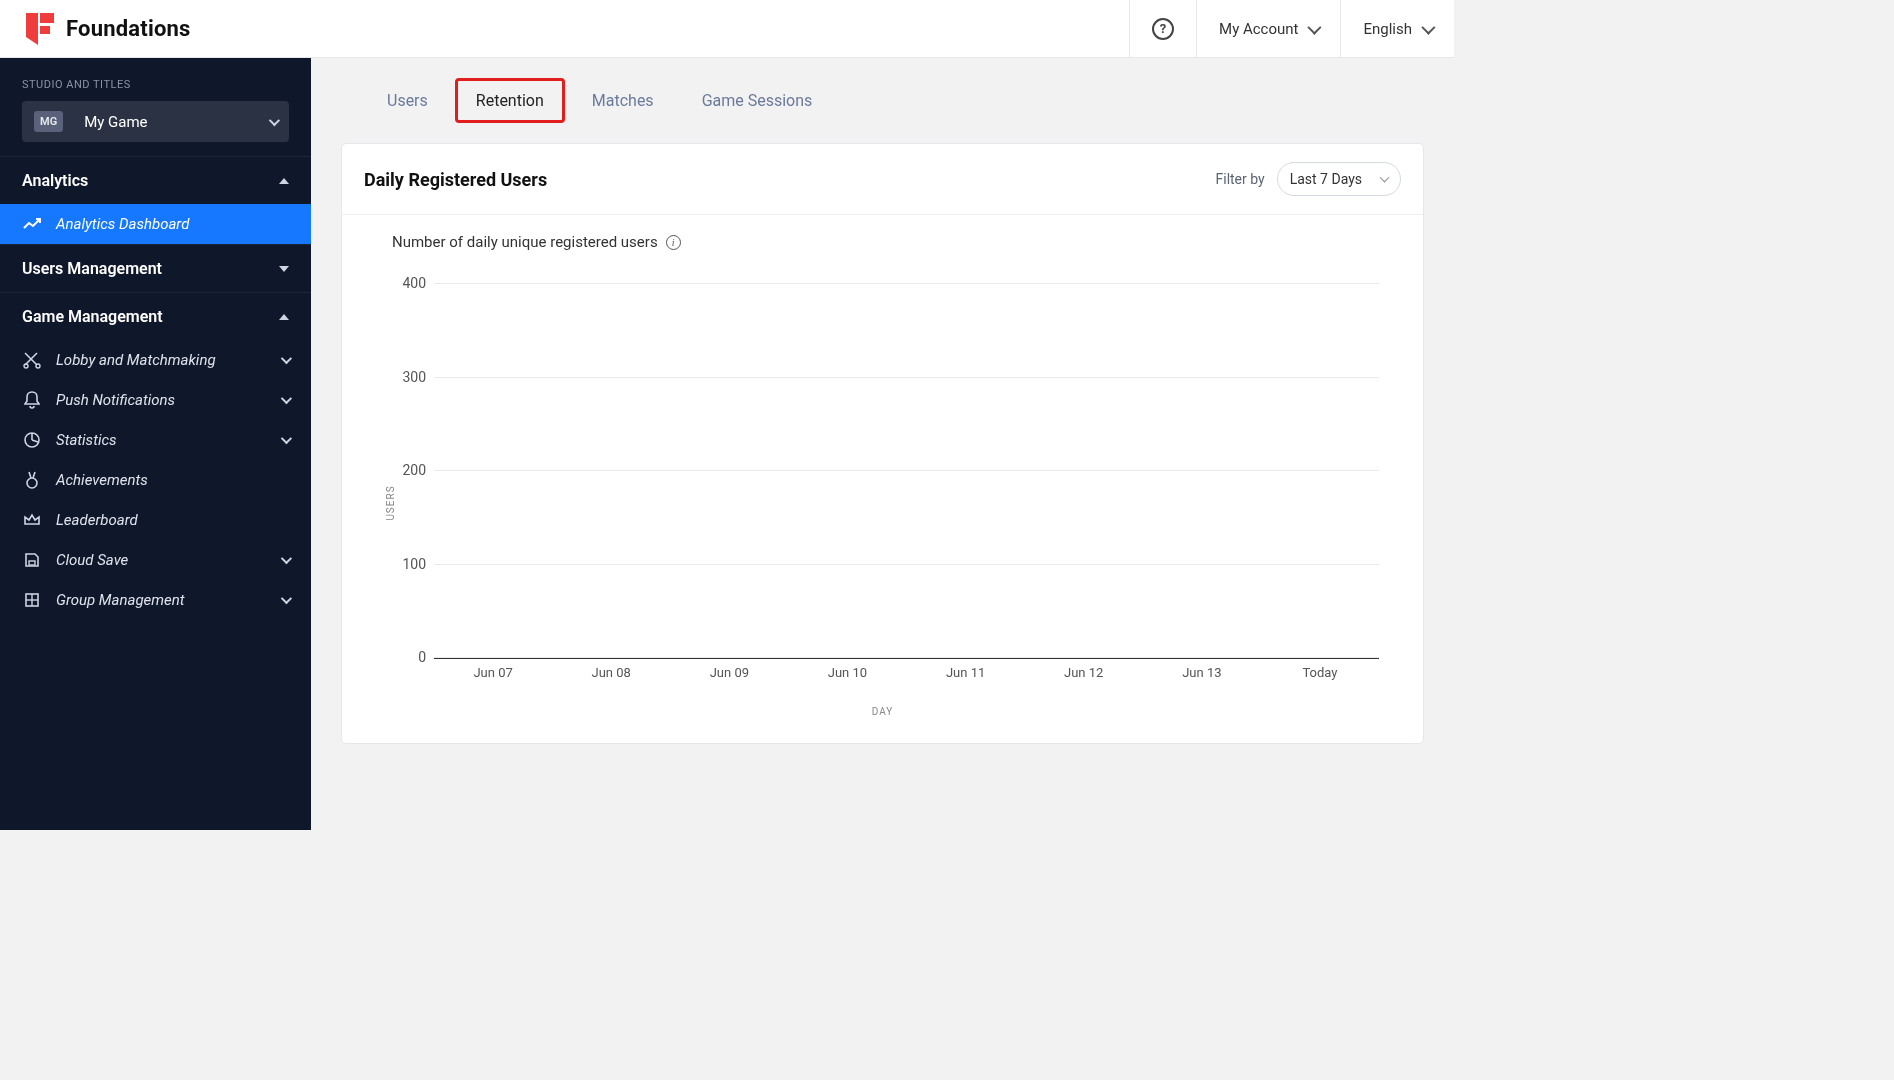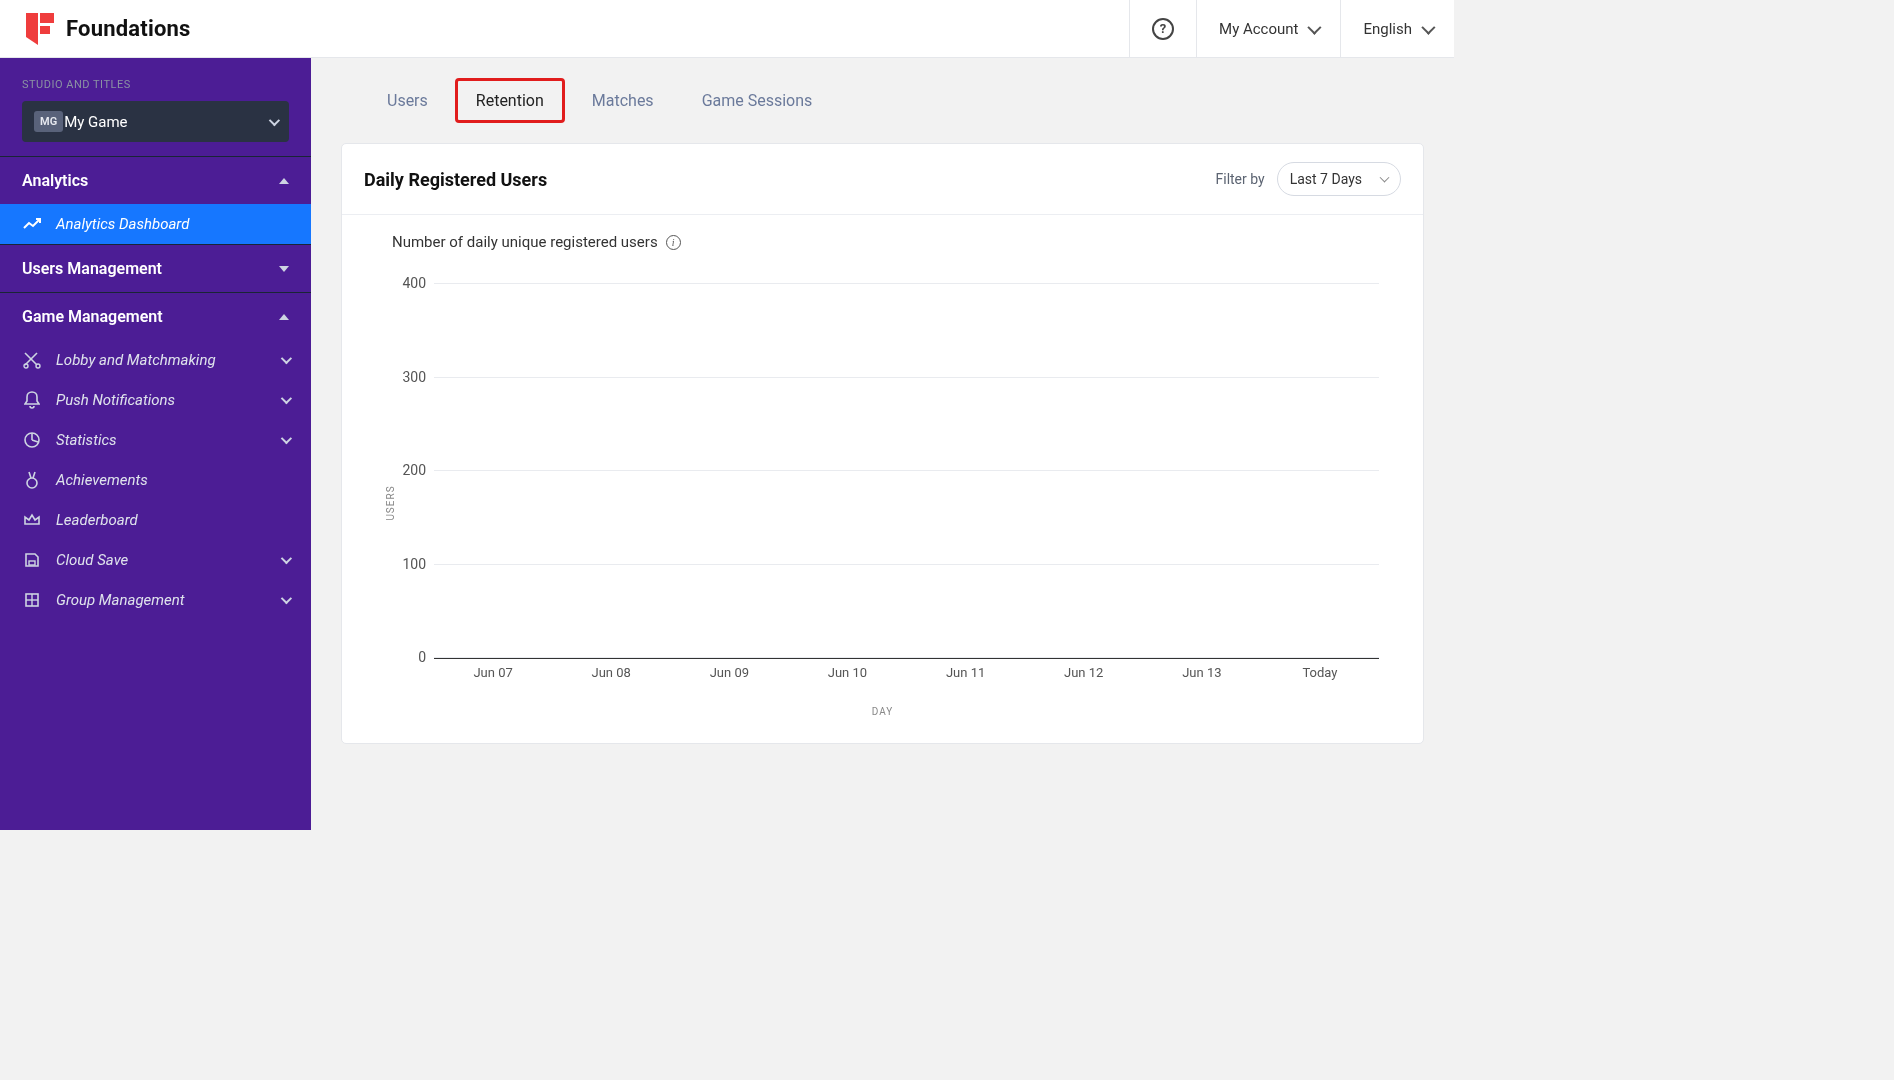--- a/index.html
+++ b/index.html
@@ -10,23 +10,23 @@
   .logo-wrap { display:flex; align-items:center; gap:12px; padding-left:26px; width:311px; }
   .logo-mark { width:28px; height:32px; }
   .logo-text { font-size:22px; font-weight:700; color:#111; letter-spacing:0.2px;}
   .header-spacer { flex:1; }
   .header-right { display:flex; height:100%; align-items:stretch; }
   .hcell { display:flex; align-items:center; gap:10px; padding:0 22px; border-left:1px solid #e5e7eb; color:#333; font-size:15px; cursor:pointer; }
   .help-icon { width:22px; height:22px; border:2px solid #444; border-radius:50%; display:flex; align-items:center; justify-content:center; font-size:13px; font-weight:700; color:#444;}
   .chevron-down { width:10px; height:10px; border-right:2px solid #555; border-bottom:2px solid #555; transform: rotate(45deg) translateY(-2px); }
 
   
-  .sidebar { background:#4c1d95; color:#fff; overflow:hidden; }
+  .sidebar { background:#0f172a; color:#fff; overflow:hidden; }
   .sb-label { font-size:11px; letter-spacing:0.5px; color:#8b93a3; padding:20px 22px 10px; }
-  .sb-select { margin:0 22px 14px; background:#2a3243; border-radius:4px; display:flex; align-items:center; padding:10px 12px; gap:1px; cursor:pointer;}
+  .sb-select { margin:0 22px 14px; background:#2a3243; border-radius:4px; display:flex; align-items:center; padding:10px 12px; gap:21px; cursor:pointer;}
   .sb-badge { background:#59627a; color:#e8eaf0; font-size:11px; font-weight:600; padding:4px 6px; border-radius:3px; }
   .sb-select-text { flex:1; font-size:15px; }
   .sb-section { display:flex; align-items:center; justify-content:space-between; padding:14px 22px; font-size:16px; font-weight:600; border-top:1px solid #1a2536; cursor:pointer;}
   .sb-item { display:flex; align-items:center; gap:14px; padding:11px 22px; font-size:15px; color:#dfe3ec; cursor:pointer;font-style:italic;}
   .sb-item .icon-slot { width:20px; display:flex; justify-content:center; color:#cdd4e2;}
   .sb-item .label { flex:1; }
   .sb-item.active { background:#1677ff; color:#fff; }
   .sb-item.active .icon-slot { color:#fff; }
   .caret-up { width:0; height:0; border-left:5px solid transparent; border-right:5px solid transparent; border-bottom:6px solid #cdd4e2;}
   .caret-down { width:0; height:0; border-left:5px solid transparent; border-right:5px solid transparent; border-top:6px solid #cdd4e2;}

